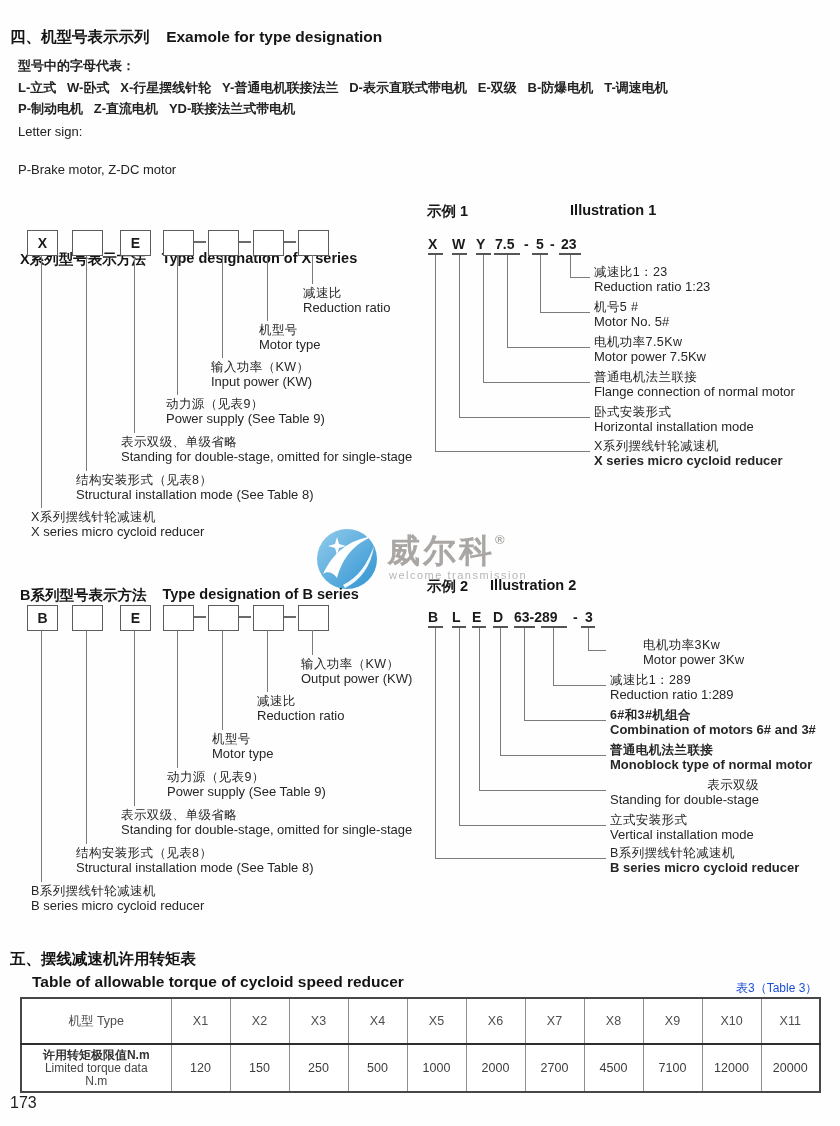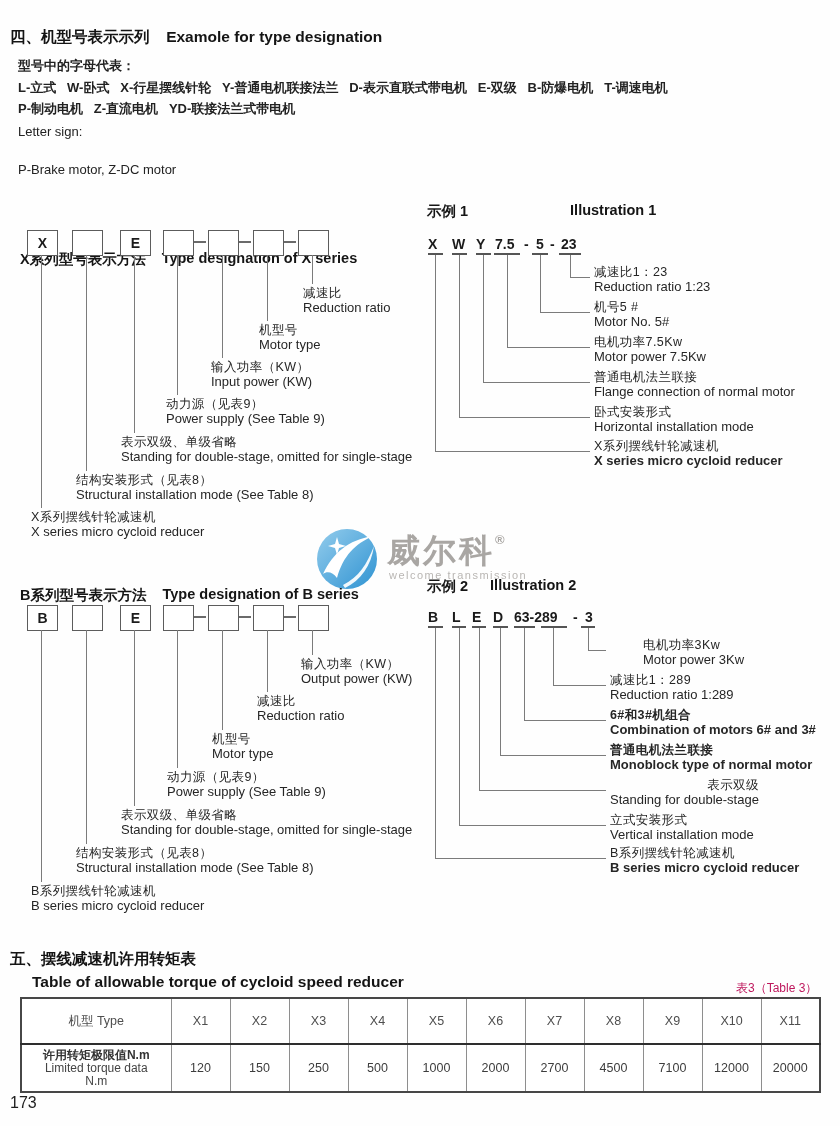--- a/index.html
+++ b/index.html
@@ -295,21 +295,21 @@
     <div class="zh">立式安装形式</div>
     <div class="en">Vertical installation mode</div>
   </div>
   <div class="lbl" style="left:610px;top:847px;">
     <div class="zh">B系列摆线针轮减速机</div>
     <div class="en b">B series micro cycloid reducer</div>
   </div>
 
   <div class="abs title" style="left:10px;top:949px;">五、摆线减速机许用转矩表</div>
   <div class="abs title" style="left:32px;top:973px;">Table of allowable torque of cycloid speed reducer</div>
-  <div class="abs" style="left:736px;top:980px;font-size:12px;color:#be185d;">表3（Table 3）</div>
+  <div class="abs" style="left:736px;top:980px;font-size:12px;color:#1d4ed8;">表3（Table 3）</div>
 
   <table class="torque">
     <colgroup>
       <col style="width:150px;">
       <col style="width:59px;">
         <col style="width:59px;">
         <col style="width:59px;">
         <col style="width:59px;">
       <col style="width:59px;">
         <col style="width:59px;">

